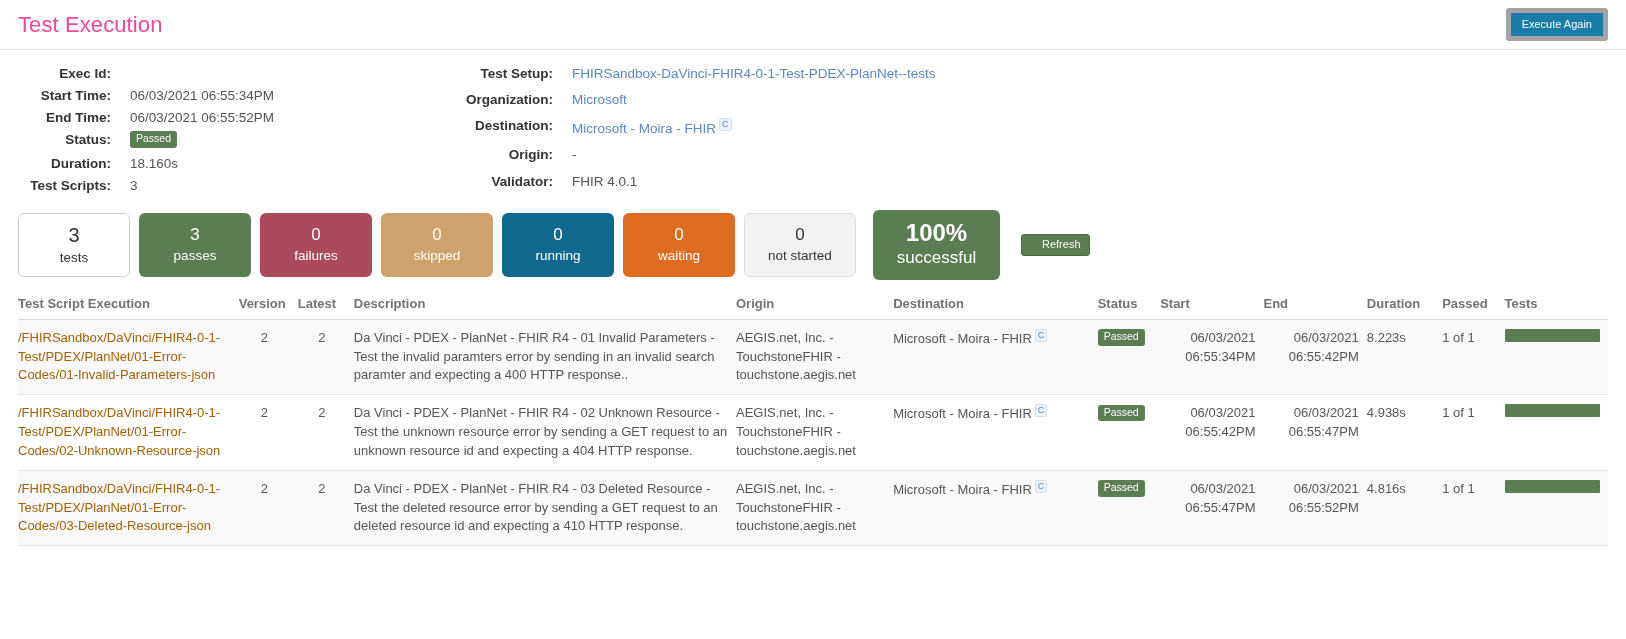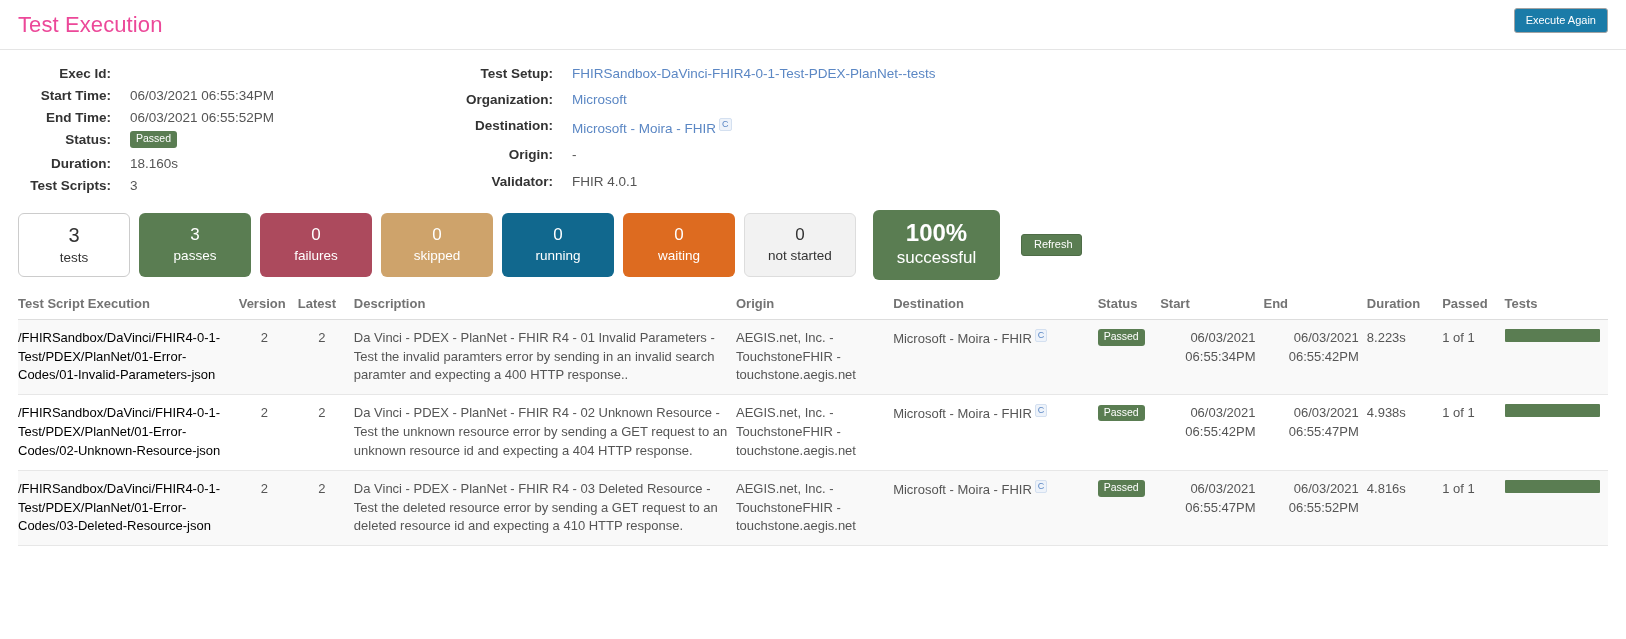--- a/index.html
+++ b/index.html
@@ -23,21 +23,21 @@
     font-size: 22px;
     font-weight: 400;
     color: #ec4899;
     letter-spacing: .1px;
   }
   .execute-again-btn {
     position: absolute;
     right: 18px; top: 8px;
     background: #1a7ba8;
     color: #ffffff;
-    border: 1px solid #a3a3a3;
+    border: 5px solid #a3a3a3;
     border-radius: 3px;
     font-size: 11px;
     padding: 6px 11px 6px 11px;
     line-height: 1;
     cursor: pointer;
     font-family: "Liberation Sans", sans-serif;
   }
 
   
   .summary {
@@ -129,21 +129,21 @@
     margin-left: 8px;
   }
   .stat.pct .num { font-size: 24px; font-weight: bold; line-height: 1.1; }
   .stat.pct .lbl { font-size: 17px; }
   .refresh-btn {
     background: #5a7d52;
     color: #ffffff;
     border: 1px solid #4e6c47;
     border-radius: 3px;
     font-size: 11px;
-    padding: 4px 8px 5px 12px;
+    padding: 4px 8px 5px 20px;
     margin-left: 12px;
     cursor: pointer;
     font-family: "Liberation Sans", sans-serif;
     line-height: 1;
   }
 
   
   .table-wrap { padding: 16px 18px 0 18px; }
   table.exec-table {
     width: 100%;
@@ -163,21 +163,21 @@
   table.exec-table tbody td {
     padding: 9px 8px 9px 0;
     vertical-align: top;
     border-bottom: 1px solid #e7e7e7;
     color: #555;
     line-height: 1.45;
   }
   tbody tr.odd td { background: #f9f9f9; }
   tbody tr.even td { background: #ffffff; }
   td.cell-path { width: 205px; }
-  td.cell-path a { color: #000000; text-decoration: none; word-break: break-word; }
+  td.cell-path a { color: #a16207; text-decoration: none; word-break: break-word; }
   td.cell-version, td.cell-latest { width: 52px; text-align: center; padding-right: 12px; }
   td.cell-desc { width: 355px; padding-right: 22px; }
   td.cell-origin { width: 146px; color: #5b87c4; }
   td.cell-dest { width: 190px; color: #5b87c4; }
   td.cell-status { width: 58px; }
   td.cell-start, td.cell-end { width: 96px; text-align: right; }
   td.cell-duration { width: 70px; }
   td.cell-passed { width: 58px; }
   td.cell-tests { width: 96px; }
   .bar {

